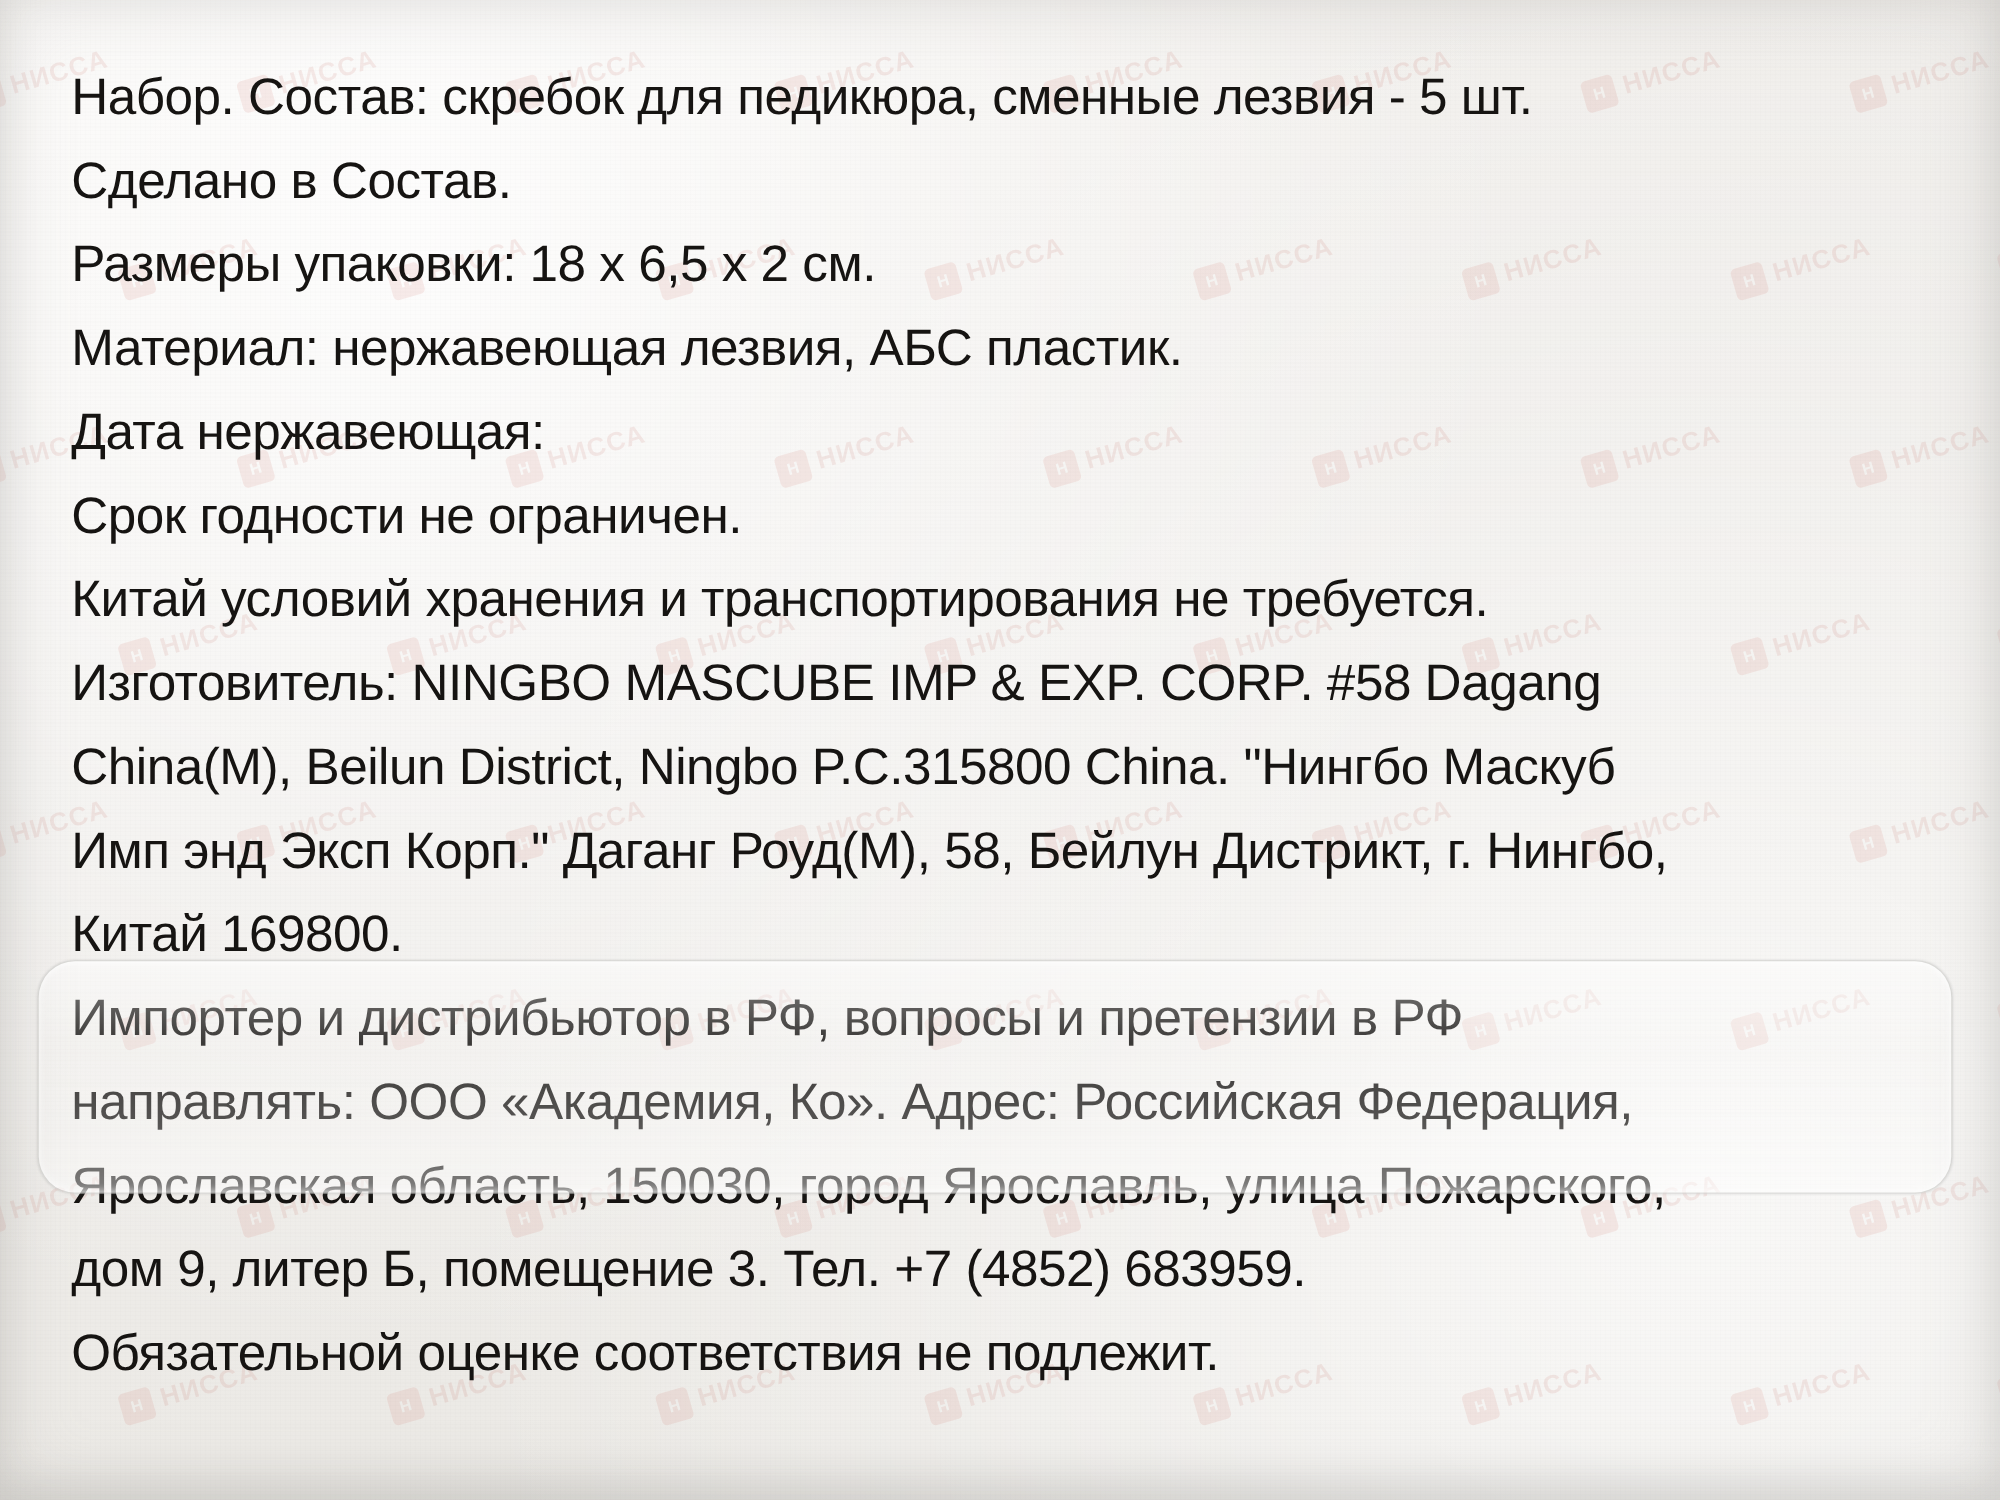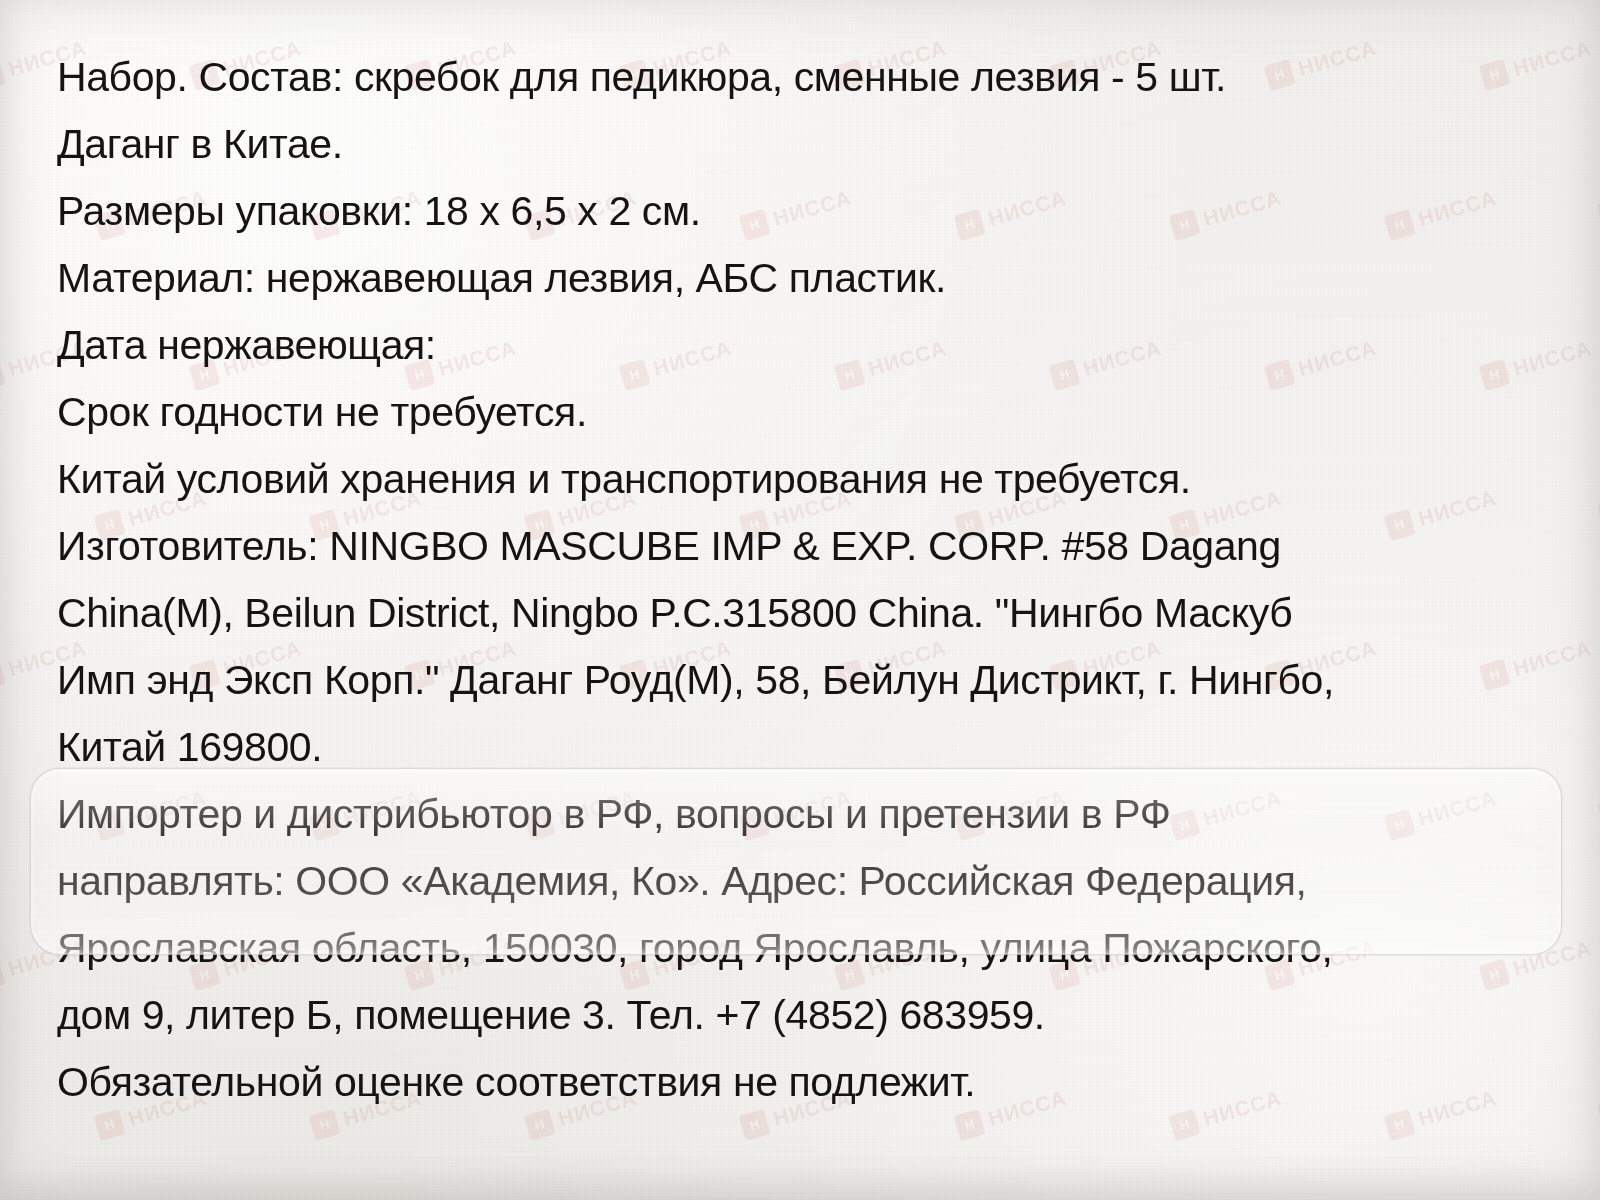--- a/index.html
+++ b/index.html
@@ -376,25 +376,25 @@
         <span class="wm-logo">Н</span>
         <span class="wm-text">НИССА</span>
       </div>
       <div class="wm" style="left: 1660px; top: 1160px;">
         <span class="wm-logo">Н</span>
       </div>
     </div>
 
   <div id="text-block">
     <div class="line">Набор. Состав: скребок для педикюра, сменные лезвия - 5 шт.</div>
-    <div class="line">Даганг в Китае.</div>
+    <div class="line">Сделано в Состав.</div>
     <div class="line">Размеры упаковки: 18 х 6,5 х 2 см.</div>
     <div class="line">Материал: нержавеющая лезвия, АБС пластик.</div>
     <div class="line">Дата нержавеющая:</div>
-    <div class="line">Срок годности не требуется.</div>
+    <div class="line">Срок годности не ограничен.</div>
     <div class="line">Китай условий хранения и транспортирования не требуется.</div>
     <div class="line">Изготовитель: NINGBO MASCUBE IMP &amp; EXP. CORP. #58 Dagang</div>
     <div class="line">China(M), Beilun District, Ningbo P.C.315800 China. "Нингбо Маскуб</div>
     <div class="line">Имп энд Эксп Корп." Даганг Роуд(М), 58, Бейлун Дистрикт, г. Нингбо,</div>
     <div class="line">Китай 169800.</div>
     <div class="line">Импортер и дистрибьютор в РФ, вопросы и претензии в РФ</div>
     <div class="line">направлять: ООО «Академия, Ко». Адрес: Российская Федерация,</div>
     <div class="line">Ярославская область, 150030, город Ярославль, улица Пожарского,</div>
     <div class="line">дом 9, литер Б, помещение 3. Тел. +7 (4852) 683959.</div>
     <div class="line">Обязательной оценке соответствия не подлежит.</div>

